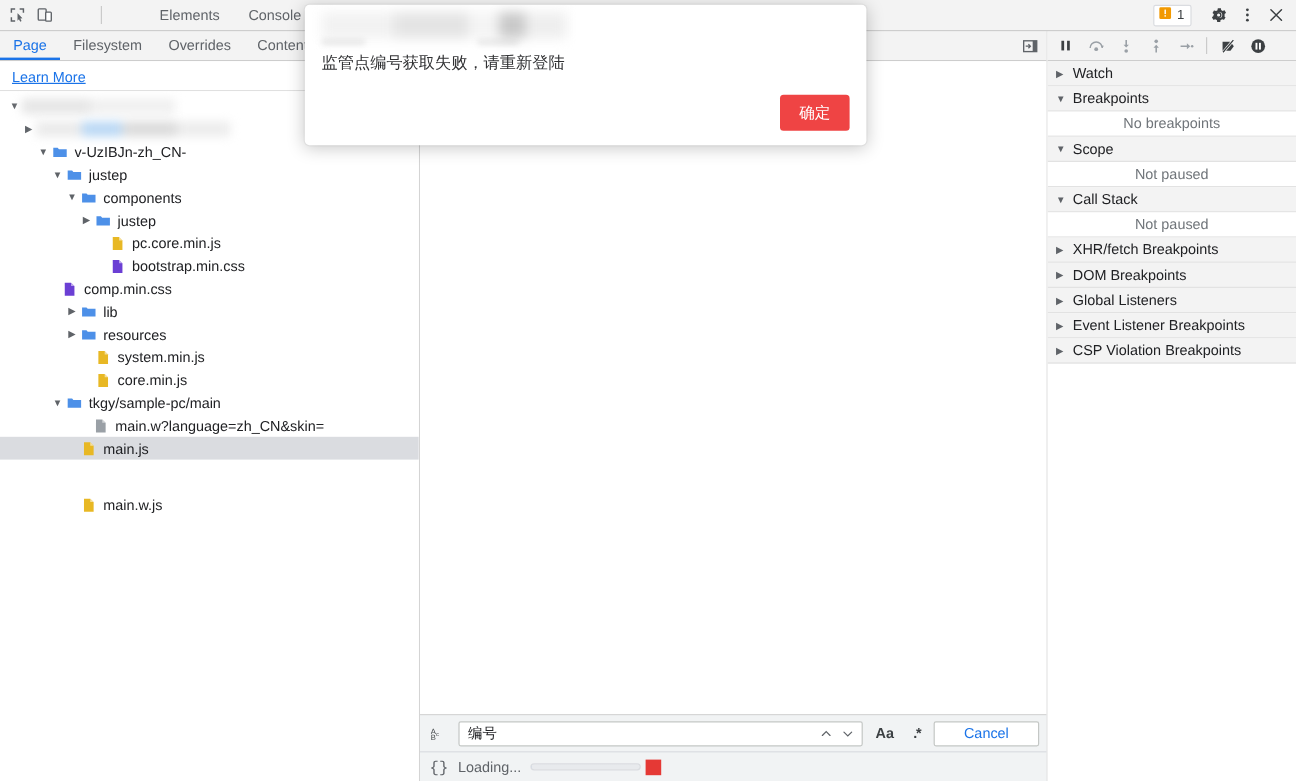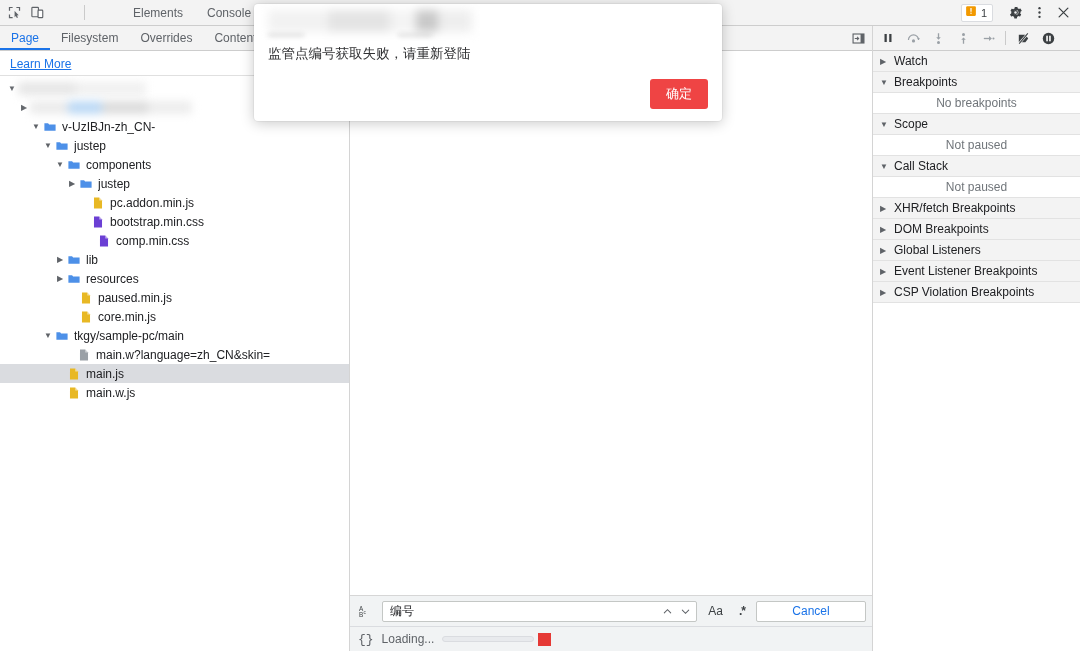--- a/index.html
+++ b/index.html
@@ -227,25 +227,25 @@
   }
   .nav-arrow {
     width: 18px; height: 19px;
     display:flex; align-items:center; justify-content:center;
     color:#5f6368; font-size: 9px; cursor:pointer; flex:none;
   }
   .sb-toggle {
     font-size: 12px; color: #3c4043;
     padding: 1px 5px; border-radius: 2px;
     cursor: pointer; flex: none;
-    font-weight: 400;
+    font-weight: 700;
   }
   .sb-toggle.regex { font-weight: 700; letter-spacing: -1px; }
   .cancel-btn {
-    width: 110px; height: 21px;
+    width: 88px; height: 21px;
     background: #ffffff;
     border: 1px solid #c4c7c5;
     border-radius: 2px;
     color: #1a73e8;
     font-size: 12px; font-family: inherit;
     display:flex; align-items:center; justify-content:center;
     cursor: pointer; flex:none;
   }
 
   
@@ -526,33 +526,33 @@
             <span class="tlabel">justep</span>
           </div>
           <div class="tree-row" style="padding-left: 78px;">
             <span class="tw"></span>
             <span class="ticon">
               <svg width="14" height="14" viewBox="0 0 16 16">
                 <path d="M3.4 1.8h6l3.2 3.2v9.2H3.4z" fill="#e8b824"></path>
                 <path d="M9.4 1.8l3.2 3.2H9.4z" fill="#ffffff" fill-opacity="0.55"></path>
               </svg>
             </span>
-            <span class="tlabel">pc.addon.min.js</span>
+            <span class="tlabel">pc.core.min.js</span>
           </div>
           <div class="tree-row" style="padding-left: 78px;">
             <span class="tw"></span>
             <span class="ticon">
               <svg width="14" height="14" viewBox="0 0 16 16">
                 <path d="M3.4 1.8h6l3.2 3.2v9.2H3.4z" fill="#6b3fd4"></path>
                 <path d="M9.4 1.8l3.2 3.2H9.4z" fill="#ffffff" fill-opacity="0.55"></path>
               </svg>
             </span>
             <span class="tlabel">bootstrap.min.css</span>
           </div>
-          <div class="tree-row" style="padding-left: 84px;">
+          <div class="tree-row" style="padding-left: 38px;">
             <span class="tw"></span>
             <span class="ticon">
               <svg width="14" height="14" viewBox="0 0 16 16">
                 <path d="M3.4 1.8h6l3.2 3.2v9.2H3.4z" fill="#6b3fd4"></path>
                 <path d="M9.4 1.8l3.2 3.2H9.4z" fill="#ffffff" fill-opacity="0.55"></path>
               </svg>
             </span>
             <span class="tlabel">comp.min.css</span>
           </div>
           <div class="tree-row" style="padding-left: 54px;">
@@ -578,21 +578,21 @@
             <span class="tlabel">resources</span>
           </div>
           <div class="tree-row" style="padding-left: 66px;">
             <span class="tw"></span>
             <span class="ticon">
               <svg width="14" height="14" viewBox="0 0 16 16">
                 <path d="M3.4 1.8h6l3.2 3.2v9.2H3.4z" fill="#e8b824"></path>
                 <path d="M9.4 1.8l3.2 3.2H9.4z" fill="#ffffff" fill-opacity="0.55"></path>
               </svg>
             </span>
-            <span class="tlabel">paused.min.js</span>
+            <span class="tlabel">system.min.js</span>
           </div>
           <div class="tree-row" style="padding-left: 66px;">
             <span class="tw"></span>
             <span class="ticon">
               <svg width="14" height="14" viewBox="0 0 16 16">
                 <path d="M3.4 1.8h6l3.2 3.2v9.2H3.4z" fill="#e8b824"></path>
                 <path d="M9.4 1.8l3.2 3.2H9.4z" fill="#ffffff" fill-opacity="0.55"></path>
               </svg>
             </span>
             <span class="tlabel">core.min.js</span>
@@ -621,21 +621,21 @@
           <div class="tree-row selected" style="padding-left: 54px;">
             <span class="tw"></span>
             <span class="ticon">
               <svg width="14" height="14" viewBox="0 0 16 16">
                 <path d="M3.4 1.8h6l3.2 3.2v9.2H3.4z" fill="#e8b824"></path>
                 <path d="M9.4 1.8l3.2 3.2H9.4z" fill="#ffffff" fill-opacity="0.55"></path>
               </svg>
             </span>
             <span class="tlabel">main.js</span>
           </div>
-          <div class="tree-row" style="padding-left: 54px;">
+          <div class="tree-row" style="padding-left: 54px; margin-top: 28px;">
             <span class="tw"></span>
             <span class="ticon">
               <svg width="14" height="14" viewBox="0 0 16 16">
                 <path d="M3.4 1.8h6l3.2 3.2v9.2H3.4z" fill="#e8b824"></path>
                 <path d="M9.4 1.8l3.2 3.2H9.4z" fill="#ffffff" fill-opacity="0.55"></path>
               </svg>
             </span>
             <span class="tlabel">main.w.js</span>
           </div>
         </div>

